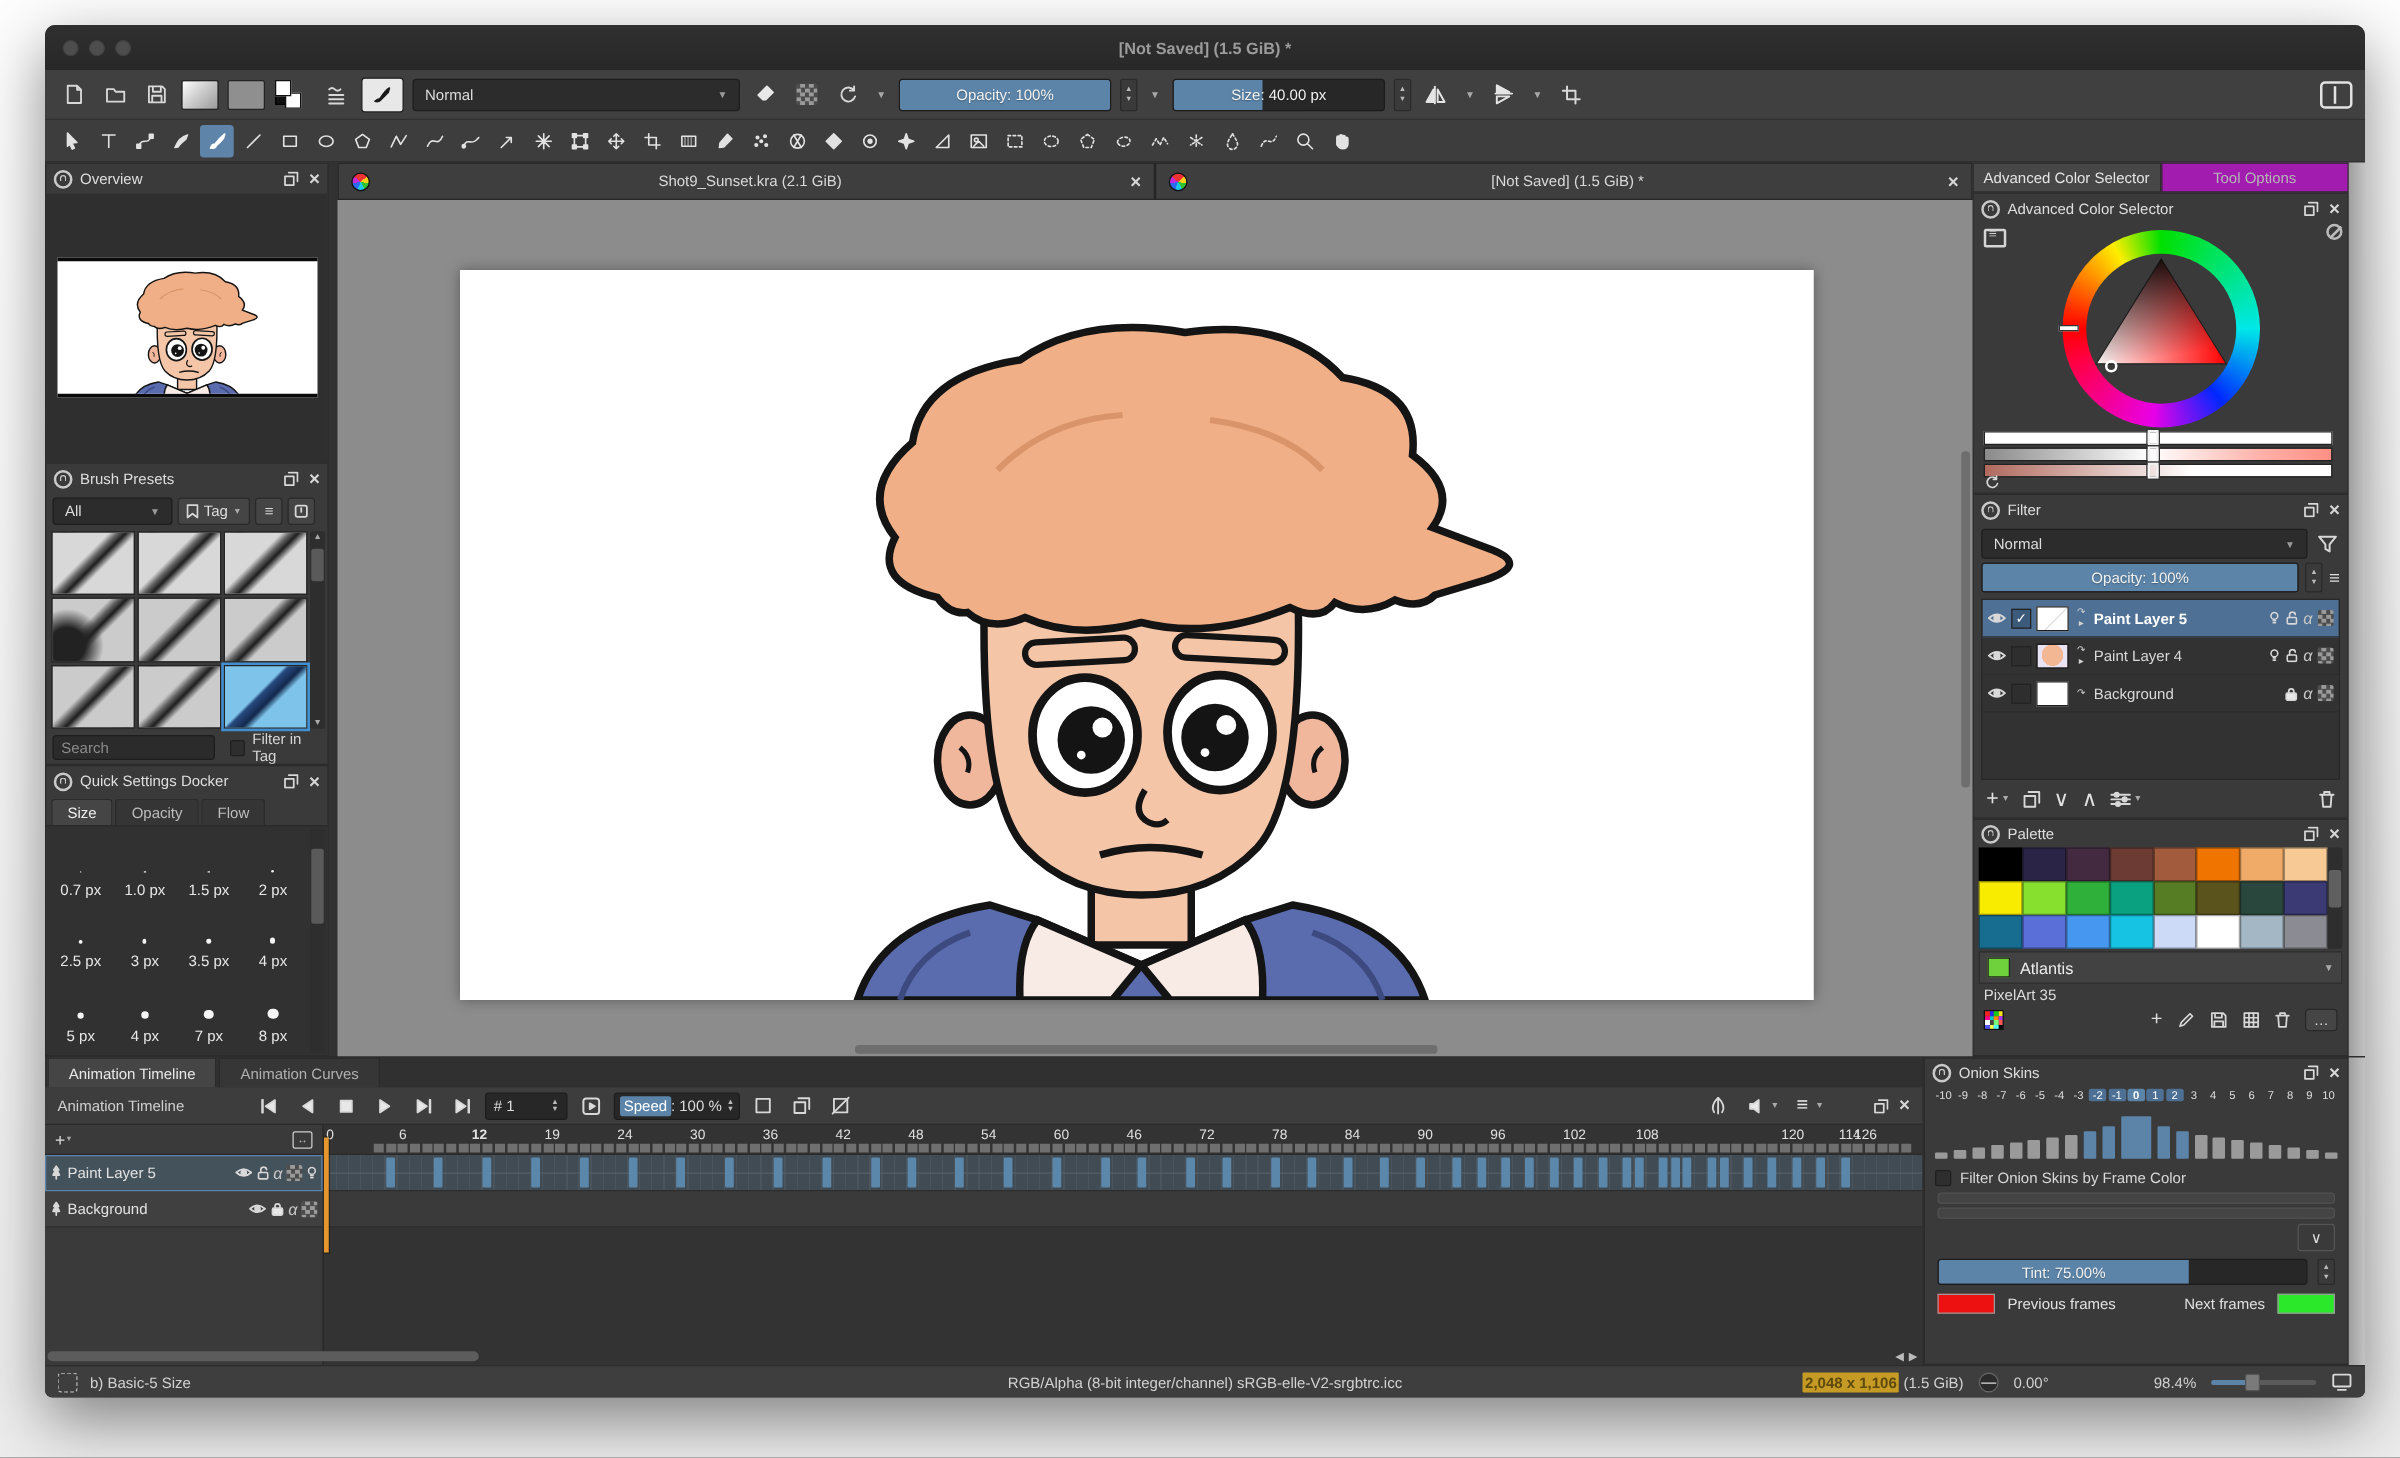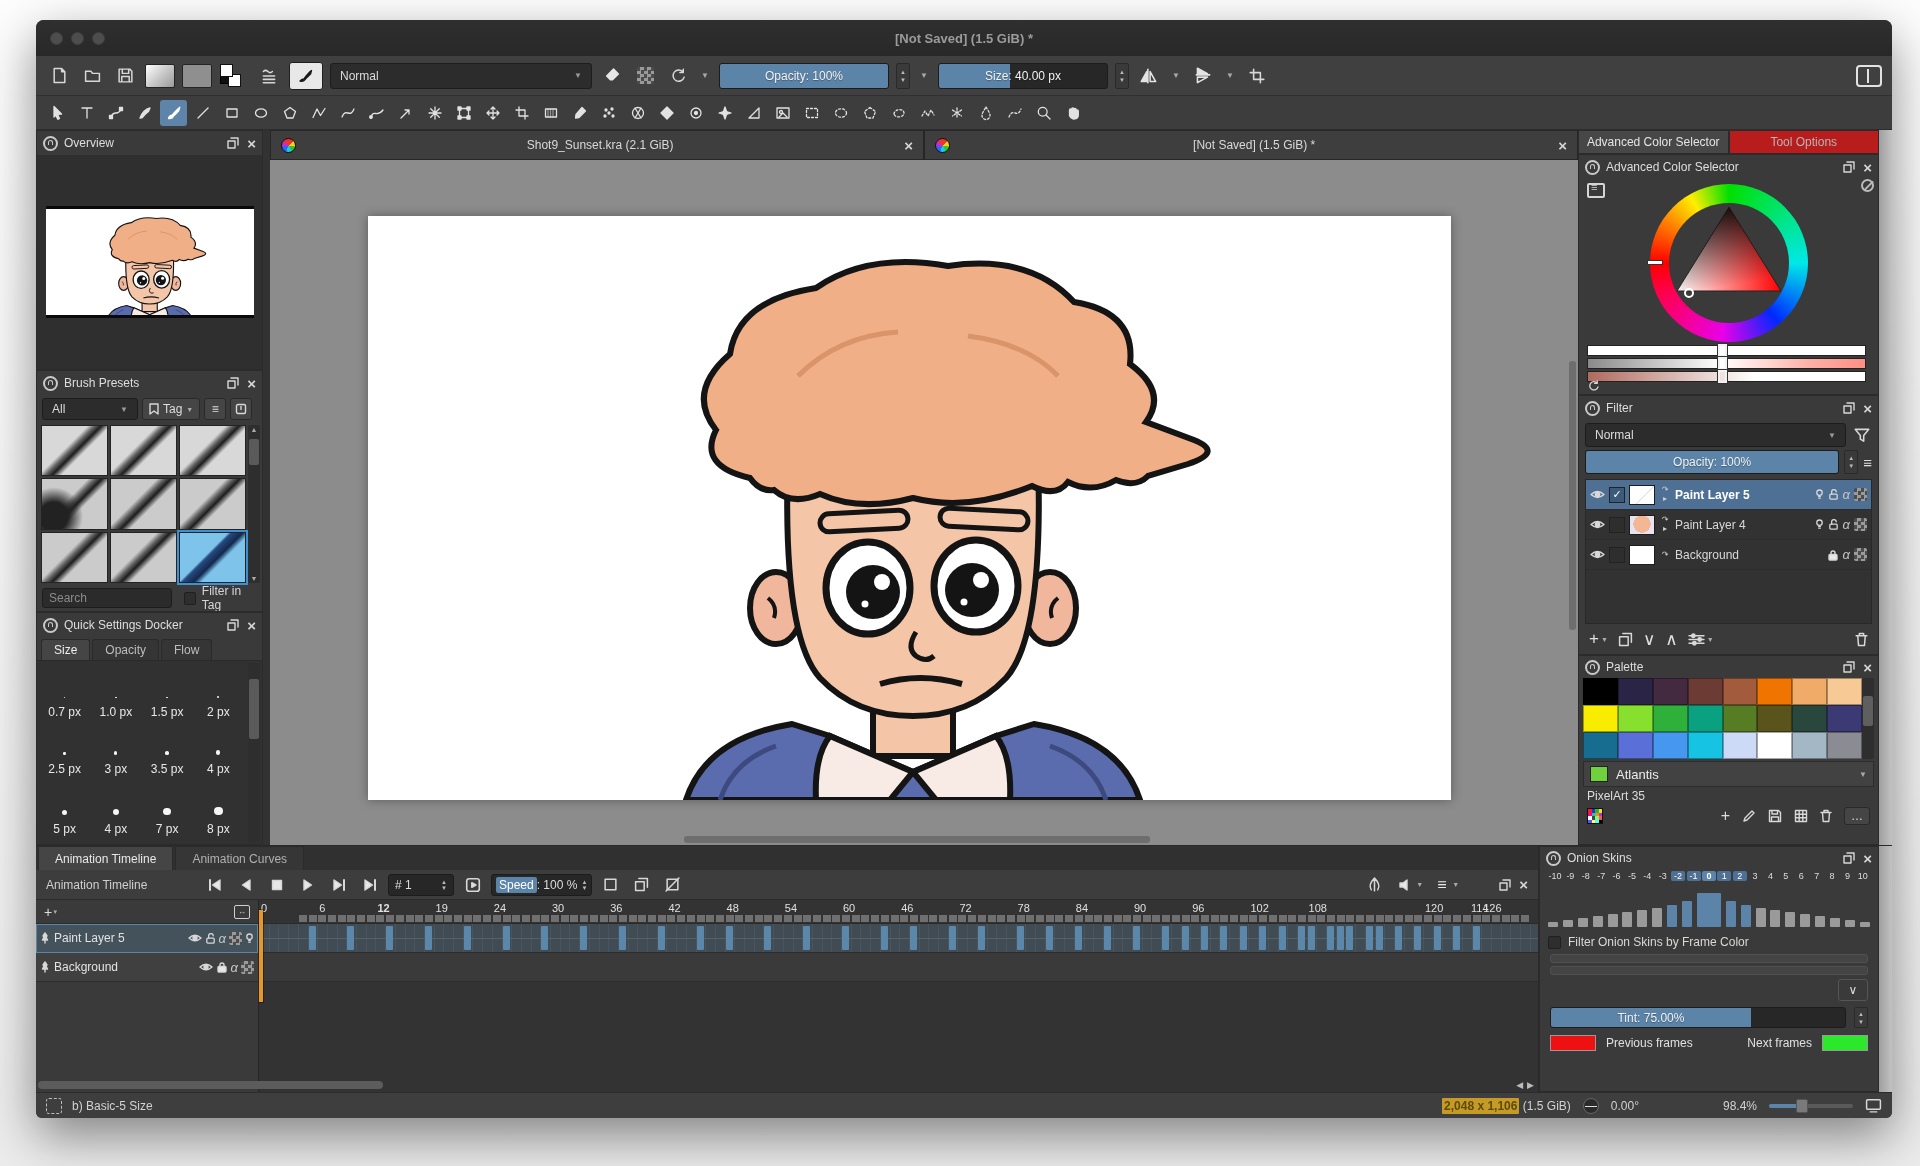--- a/index.html
+++ b/index.html
@@ -84,21 +84,21 @@
   .the-canvas{position:absolute;left:98px;top:56px;width:1083px;height:584px;background:#fff;box-shadow:0 0 10px rgba(0,0,0,.35)}
   .hscroll{position:absolute;left:0;right:14px;bottom:2px;height:7px}
   .hscroll .hnd{position:absolute;left:32%;width:36%;top:0;height:7px;background:#6e6e6e;border-radius:3px}
   .vscroll{position:absolute;top:0;bottom:14px;right:2px;width:7px}
   .vscroll .hnd{position:absolute;top:30%;height:40%;width:7px;background:#6e6e6e;border-radius:3px}
   
   .right-dock{width:301px;background:#3a3a3a;display:flex;flex-direction:column;flex:0 0 auto}
   .right-strip{width:13px;background:linear-gradient(90deg,#9f9f9f,#c2c2c2);flex:0 0 auto}
   .rd-tabs{height:24px;display:flex;flex:0 0 auto}
   .rd-tab{flex:1;display:flex;align-items:center;justify-content:center;background:#474747;border:1px solid #2b2b2b;color:#e4e4e4}
-  .rd-tab.off{background:#b91c1c;color:#b5b5b5}
+  .rd-tab.off{background:#a21caf;color:#b5b5b5}
   
   .acs{height:241px;flex:0 0 auto}
   .acs-body{flex:1;position:relative}
   .listic{position:absolute;left:8px;top:4px;width:18px;height:15px;border:2px solid #d5d5d5;border-radius:2px}
   .listic:before{content:"≡";position:absolute;left:2px;top:-4px;font-size:11px;color:#d5d5d5}
   .noent{position:absolute;right:4px;top:0px;width:13px;height:13px;border:2px solid #bbb;border-radius:50%}
   .noent:before{content:"";position:absolute;left:-1px;top:4px;width:13px;border-top:2px solid #bbb;transform:rotate(-45deg)}
   .wheel{position:absolute;left:50%;top:84px;transform:translate(-50%,-50%);width:158px;height:158px;border-radius:50%;background:conic-gradient(from 0deg,#00e000,#00e8e8 90deg,#0028ff 140deg,#e800e8 185deg,#ff0040 250deg,#ff0000 270deg,#ff8800 305deg,#ffee00 330deg,#00e000 360deg)}
   .wheel-in{position:absolute;left:19px;top:19px;width:120px;height:120px;border-radius:50%;background:#3a3a3a}
   .ringmark{position:absolute;left:-3px;top:76px;width:16px;height:5px;background:#fff;border:1px solid #333}
@@ -1527,20 +1527,21 @@
           <span>Next frames</span>
           <span class="cswatch" id="nextsw" style="background: rgb(43, 232, 43);"></span>
         </div>
       </div>
       <div class="right-strip"></div>
     </div>
 
     <div class="statusbar" style="position:relative">
       <span class="sb-brushprev"></span>
       <span>b) Basic-5 Size</span>
+      <span class="sb-profile">RGB/Alpha (8-bit integer/channel)  sRGB-elle-V2-srgbtrc.icc</span>
       <span class="sb-right">
         <span><span class="dimhl">2,048 x 1,106</span><span> (1.5 GiB)</span></span>
         <span class="dial"></span>
         <span>0.00°</span>
         <span style="width:60px"></span>
         <span>98.4%</span>
         <span class="zslider">
             <span class="f"></span>
             <span class="h"></span>
           </span>

